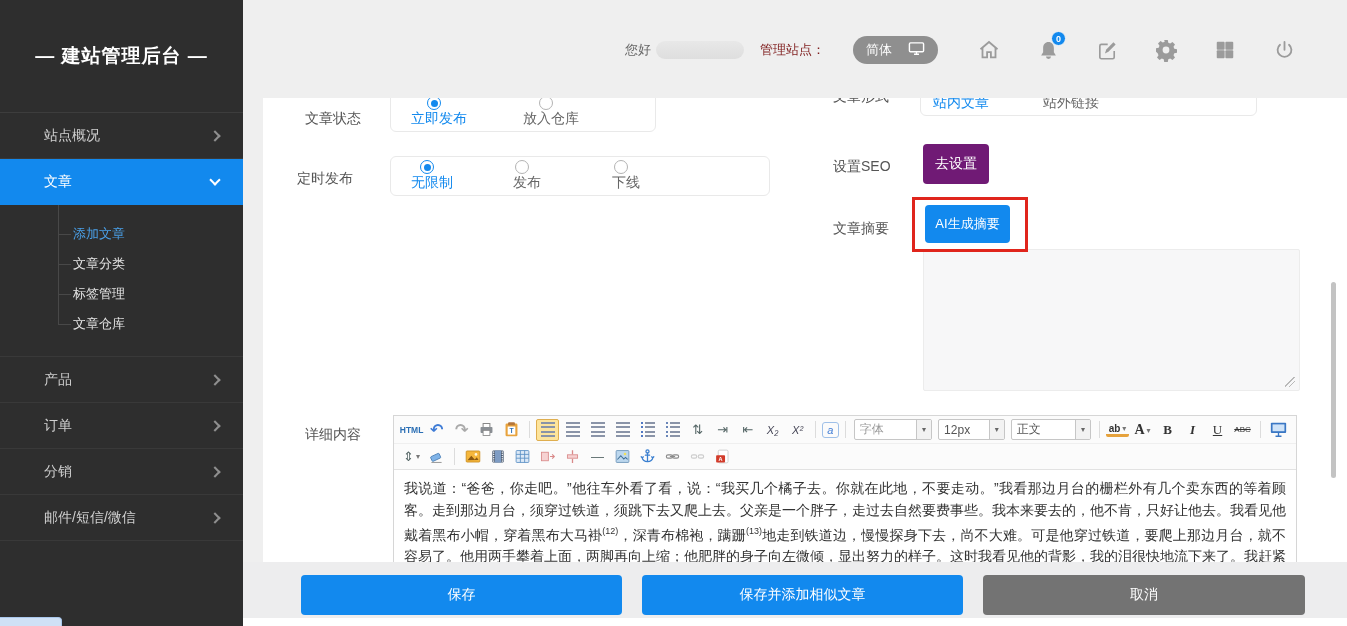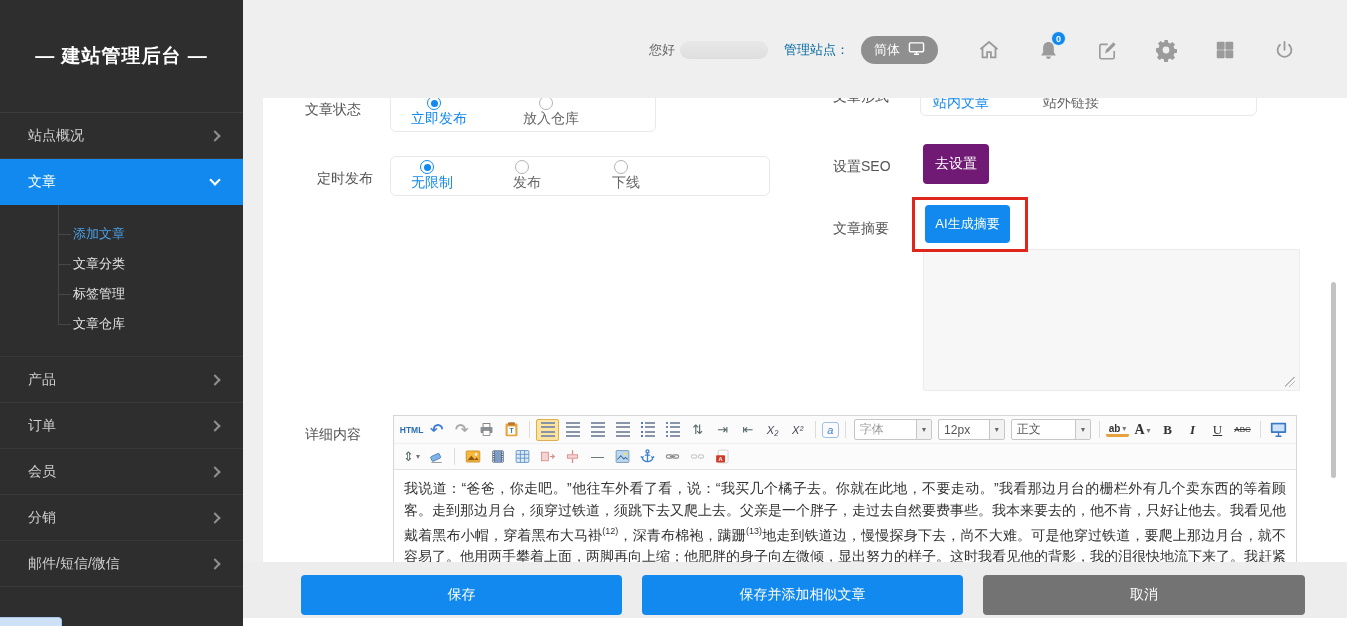--- a/index.html
+++ b/index.html
@@ -4,43 +4,43 @@
 <style>
   :root{ --accent:#1289ee; --annotation:#e0251c; }
   *{margin:0;padding:0;box-sizing:border-box;}
   html,body{width:1347px;height:626px;}
   body{position:relative;background:#efefef;font-family:"Liberation Sans","DejaVu Sans",sans-serif;overflow:hidden;}
 
   
   .sidebar{position:absolute;left:0;top:0;width:243px;height:626px;background:#2e2e2e;z-index:10;}
   .side-title{height:113px;display:flex;align-items:center;justify-content:center;color:#fff;
     font-size:19px;font-weight:bold;letter-spacing:1px;border-bottom:1px solid #3d3d3d;}
-  .side-item{height:46px;display:flex;align-items:center;padding:0 24px 0 28px;color:#cfcfcf;
+  .side-item{height:46px;display:flex;align-items:center;padding:0 24px 0 44px;color:#cfcfcf;
     font-size:14px;border-bottom:1px solid #393939;cursor:pointer;}
   .side-item .chev{margin-left:auto;width:8px;height:8px;border-right:2px solid #8f8f8f;
     border-bottom:2px solid #8f8f8f;transform:rotate(-45deg);}
   .side-item.active{background:var(--accent);color:#fff;border-bottom:none;}
   .side-item.active .chev{border-color:#fff;transform:rotate(45deg);margin-top:-4px;}
   .submenu{position:relative;padding:14px 0 17px;border-bottom:1px solid #393939;}
   .submenu .tree-line{position:absolute;left:58px;top:0;bottom:31px;width:1px;background:#484848;}
   .sub-item{height:30px;line-height:30px;padding-left:73px;color:#e4e4e4;font-size:13px;
     position:relative;cursor:pointer;}
   .sub-item::before{content:"";position:absolute;left:58px;top:15px;width:13px;height:1px;background:#484848;}
   .sub-item.active{color:#4aa0e8;}
   .corner-tip{position:absolute;left:0;top:617px;width:62px;height:9px;background:#cfe1f6;
     border:1px solid #a9c7ec;border-left:none;border-bottom:none;border-radius:0 4px 0 0;z-index:20;}
 
   
   .header{position:absolute;left:243px;top:0;width:1104px;height:100px;display:flex;
     align-items:center;justify-content:flex-end;padding-right:50px;}
   .greet{font-size:13px;color:#666;margin-right:5px;}
   .user-blur{width:88px;height:18px;border-radius:9px;background:linear-gradient(#e8e8e8,#dedede);margin-right:16px;}
-  .manage-lbl{font-size:13px;color:#0369a1;margin-right:12px;text-align:right;}
+  .manage-lbl{font-size:13px;color:#7f1d1d;margin-right:28px;text-align:right;}
   .lang-pill{height:28px;border-radius:14px;background:#8f8f8f;color:#fff;display:flex;
-    align-items:center;padding:0 13px;gap:8px;font-size:13px;cursor:pointer;margin-right:24px;}
+    align-items:center;padding:0 13px;gap:16px;font-size:13px;cursor:pointer;margin-right:24px;}
   .h-icon{width:26px;height:26px;display:flex;align-items:center;justify-content:center;
     position:relative;cursor:pointer;margin-left:33px;color:#9b9b9b;}
   .badge{position:absolute;top:-6px;right:-5px;min-width:15px;height:15px;border-radius:8px;
     background:var(--accent);color:#fff;font-size:9px;font-weight:bold;display:flex;align-items:center;
     justify-content:center;border:1px solid #f4f4f4;padding:0 2px;}
 
   
   .panel{position:absolute;left:263px;top:98px;width:1084px;height:464px;background:#fff;overflow:hidden;z-index:1;}
   .lbl{position:absolute;font-size:14px;color:#555;white-space:nowrap;}
   .opt-box{position:absolute;border:1px solid #e9e9e9;border-radius:6px;background:#fff;
@@ -136,24 +136,20 @@
     </div>
     <div class="side-item">
       <span>产品</span>
       <span class="chev"></span>
     </div>
     <div class="side-item">
       <span>订单</span>
       <span class="chev"></span>
     </div>
     <div class="side-item">
-      <span>会员</span>
-      <span class="chev"></span>
-    </div>
-    <div class="side-item">
       <span>分销</span>
       <span class="chev"></span>
     </div>
     <div class="side-item">
       <span>邮件/短信/微信</span>
       <span class="chev"></span>
     </div>
   </nav>
 </aside>
 <div class="corner-tip"></div>
@@ -219,33 +215,33 @@
     <span class="opt" style="margin-right:54px;">
       <span class="radio sel"></span>
       <span class="opt-lbl sel-lbl">站内文章</span>
     </span>
     <span class="opt">
       <span class="radio"></span>
       <span class="opt-lbl">站外链接</span>
     </span>
   </div>
 
-  <span class="lbl" style="left:42px;top:3px;">文章状态</span>
+  <span class="lbl" style="left:42px;top:12px;">文章状态</span>
   <div class="opt-box" style="left:127px;top:-6px;width:266px;height:40px;padding-left:20px;">
     <span class="opt" style="margin-right:56px;">
       <span class="radio sel"></span>
       <span class="opt-lbl sel-lbl">立即发布</span>
     </span>
     <span class="opt">
       <span class="radio"></span>
       <span class="opt-lbl">放入仓库</span>
     </span>
   </div>
 
-  <span class="lbl" style="left:54px;top:72px;">定时发布</span>
+  <span class="lbl" style="left:34px;top:72px;">定时发布</span>
   <div class="opt-box" style="left:127px;top:58px;width:380px;height:40px;padding-left:20px;">
     <span class="opt" style="margin-right:60px;">
       <span class="radio sel"></span>
       <span class="opt-lbl sel-lbl">无限制</span>
     </span>
     <span class="opt" style="margin-right:71px;">
       <span class="radio"></span>
       <span class="opt-lbl">发布</span>
     </span>
     <span class="opt">

